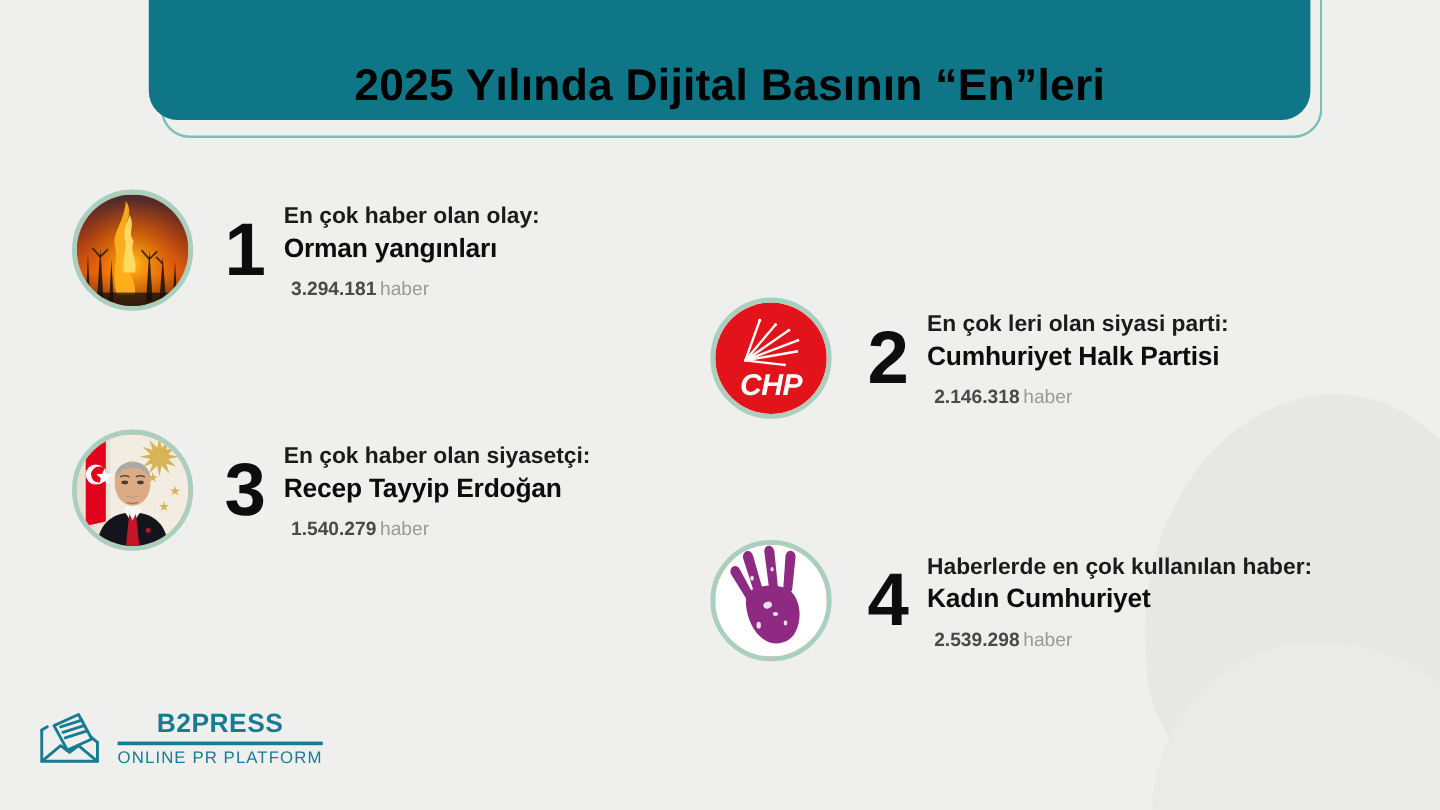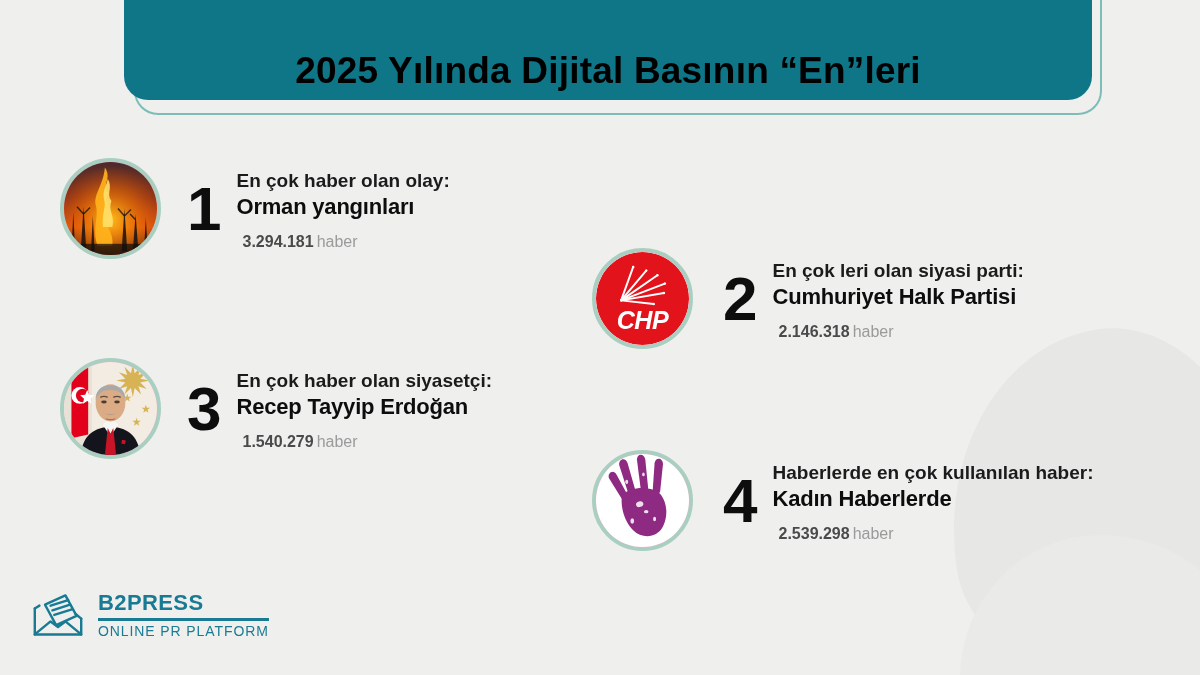--- a/index.html
+++ b/index.html
@@ -93,21 +93,21 @@
   .item-4 { left: 592px; top: 450px; }
 
   .avatar {
     width: 101px;
     height: 101px;
     border-radius: 50%;
     border: 4px solid #a9cfc0;
     overflow: hidden;
     flex: none;
     position: relative;
-    background: #f9a8d4;
+    background: #fdba74;
   }
   .avatar > svg { display: block; width: 100%; height: 100%; }
 
   .rank {
     font-size: 62px;
     font-weight: bold;
     color: #0d0d0d;
     line-height: 1;
     margin-left: 26px;
     margin-right: 16px;
@@ -142,20 +142,21 @@
   .count-num { font-weight: bold; color: #4a4a4a; }
   .count-unit { color: #9a9a9a; margin-left: 3px; }
 
   
   .logo {
     position: absolute;
     left: 30px;
     top: 588px;
     display: flex;
     align-items: center;
+    text-align: center;
   }
   .logo-mark { width: 56px; height: 52px; flex: none; }
   .logo-mark svg { display: block; width: 100%; height: 100%; }
   .logo-text { margin-left: 12px; padding-top: 2px; }
   .logo-name {
     color: #187b93;
     font-size: 22px;
     font-weight: bold;
     letter-spacing: 0.4px;
     line-height: 1;
@@ -323,21 +324,21 @@
         <ellipse cx="39" cy="72" rx="2" ry="3"></ellipse>
         <ellipse cx="63" cy="70" rx="1.6" ry="2.4"></ellipse>
         <ellipse cx="33" cy="30" rx="1.6" ry="2.2"></ellipse>
         <ellipse cx="51" cy="22" rx="1.4" ry="2"></ellipse>
       </g>
     </svg>
   </div>
   <div class="rank">4</div>
   <div class="texts">
     <div class="label-top">Haberlerde en çok kullanılan haber:</div>
-    <div class="label-main">Kadın Haberlerde</div>
+    <div class="label-main">Kadın Cumhuriyet</div>
     <div class="count-row">
       <span class="count-num">2.539.298</span><span class="count-unit">haber</span>
     </div>
   </div>
 </div>
 
 <div class="logo">
   <div class="logo-mark">
     <svg viewBox="0 0 60 56" aria-hidden="true">
       <g fill="none" stroke="#187b93" stroke-width="2.6" stroke-linejoin="round" stroke-linecap="round">

